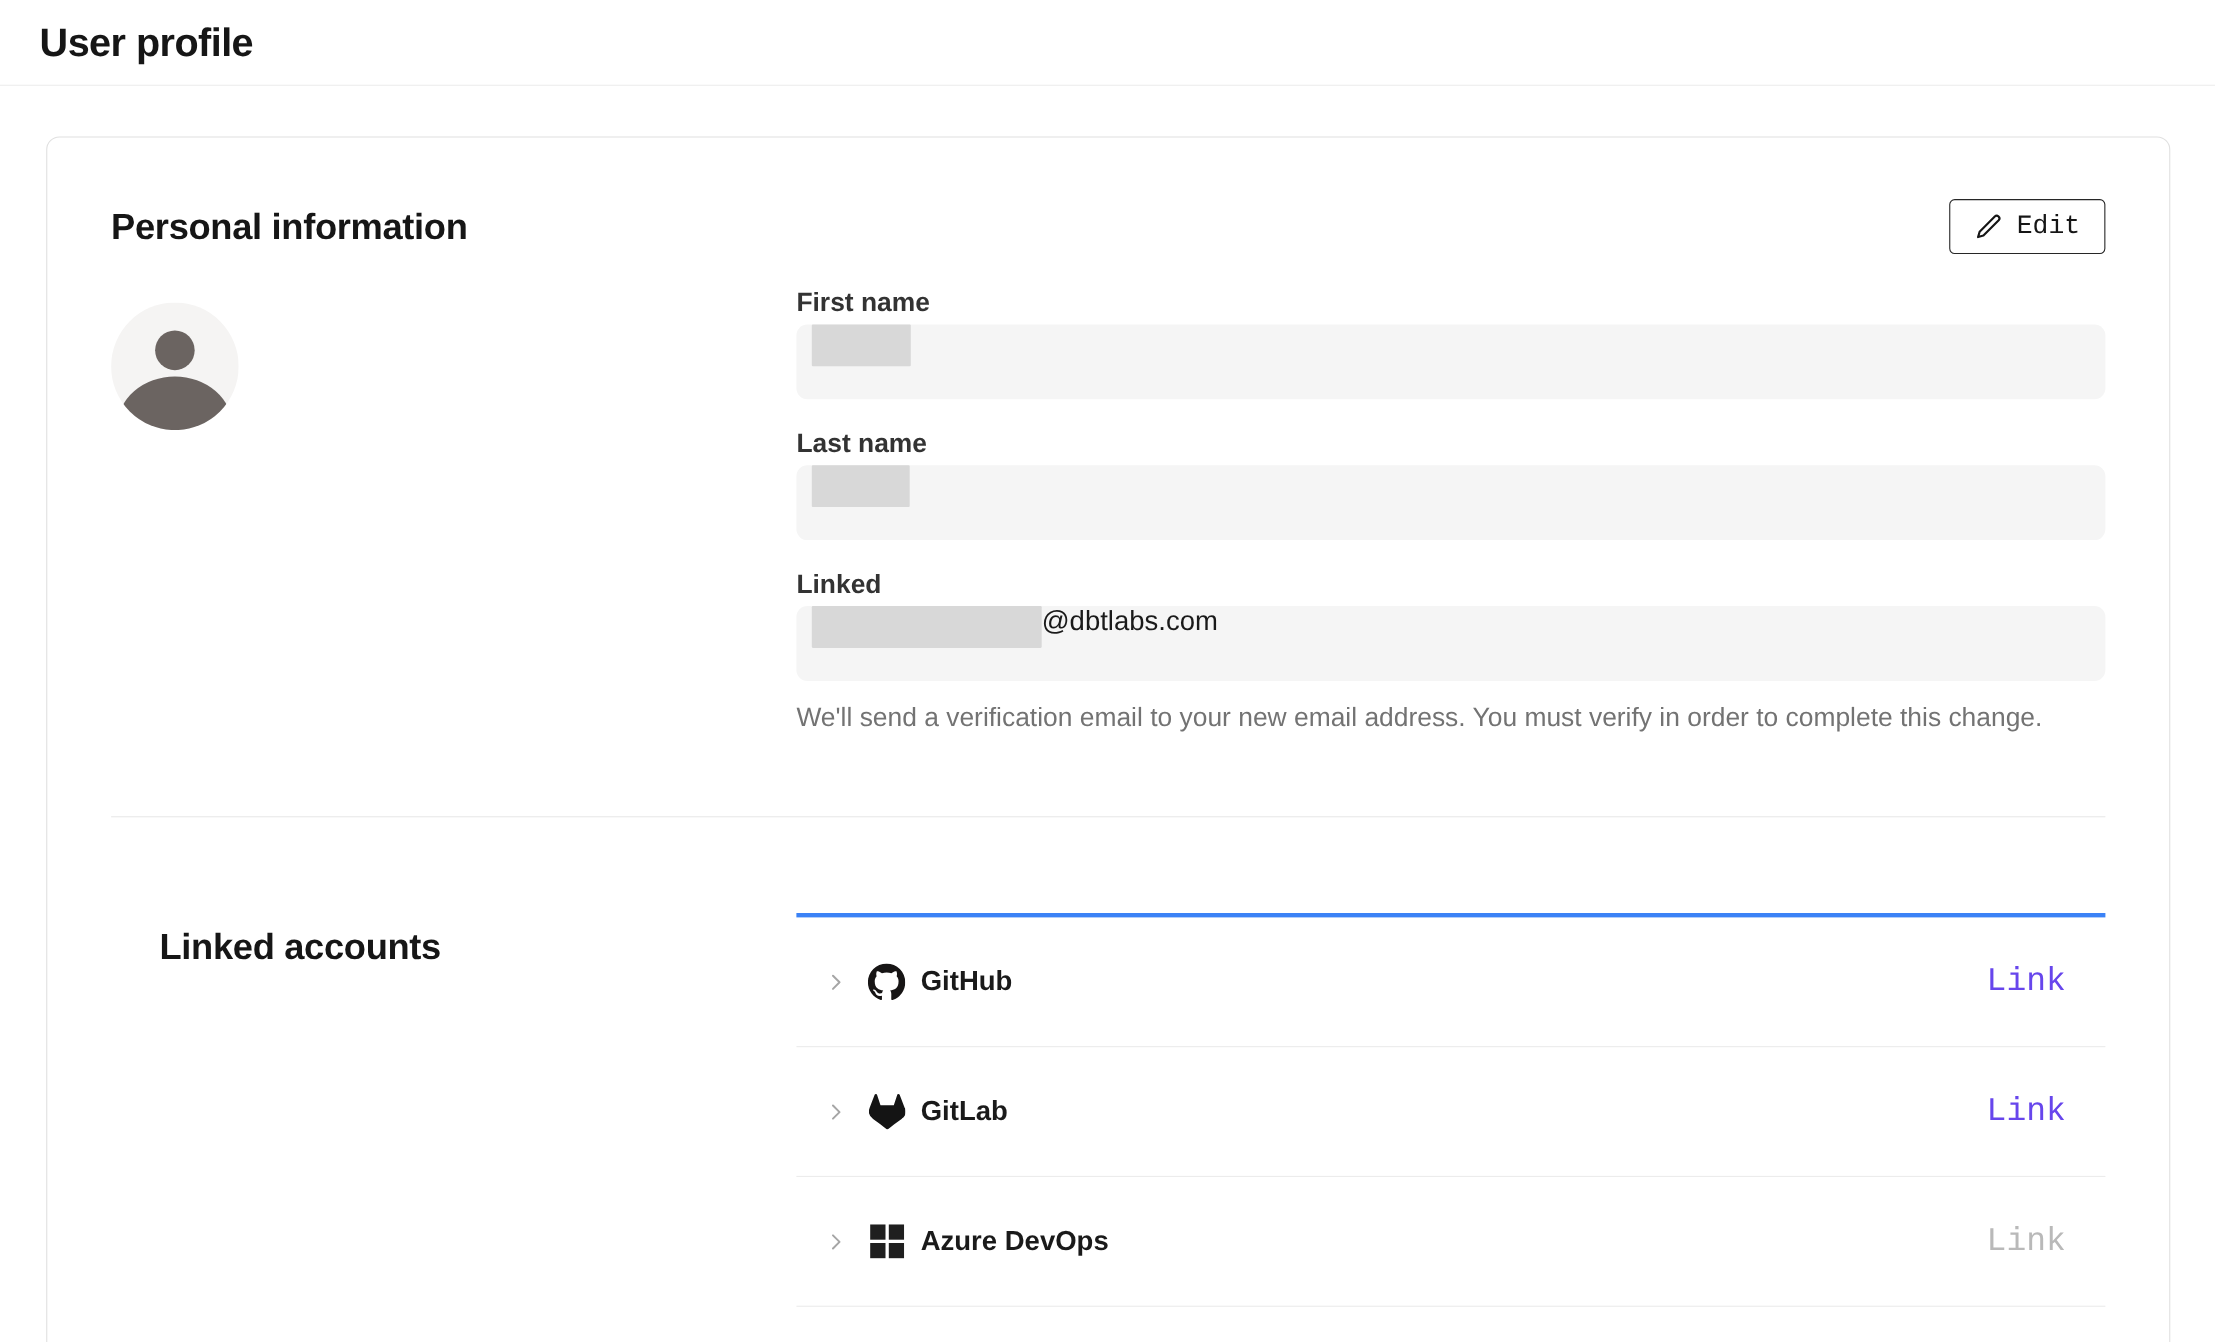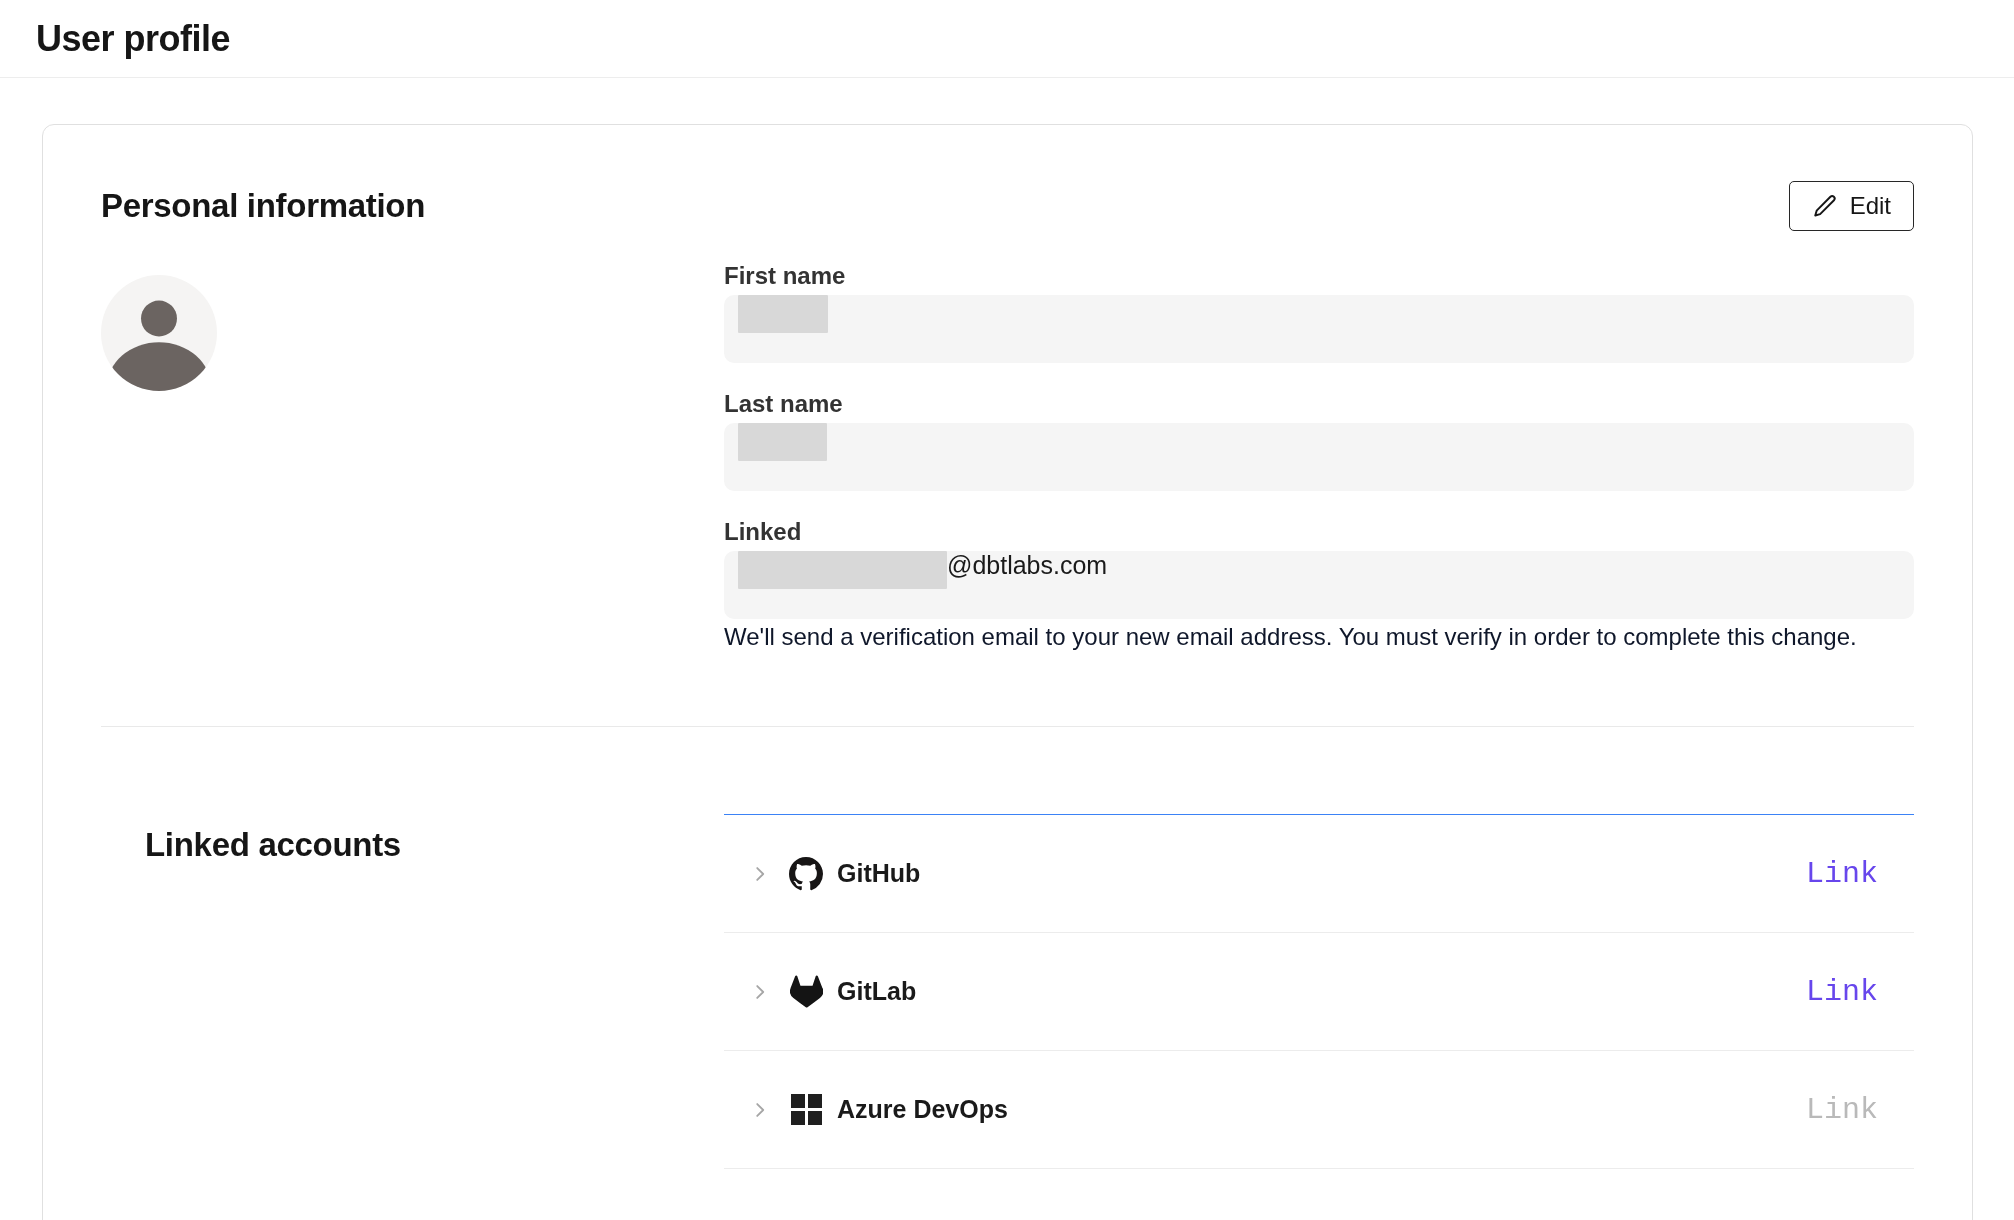--- a/index.html
+++ b/index.html
@@ -14,21 +14,21 @@
   
   .card { margin: 46px 42px 0 42px; width: 1931px; height: 1160px;
     border: 1px solid #e0e0e0; border-radius: 12px; background: #fff; }
 
   .card-header { display: flex; justify-content: space-between; align-items: center;
     padding: 56px 58px 0 58px; }
   .section-heading { font-size: 33px; font-weight: 600; letter-spacing: -0.3px; color: #161616; }
 
   .edit-button { display: flex; align-items: center; gap: 12px; height: 50px;
     padding: 0 22px; background: #fff; border: 1.5px solid #272727; border-radius: 5px;
-    font-family: Liberation Sans, sans-serif; font-size: 24px; font-weight: 500;
+    font-family: Liberation Mono, monospace; font-size: 24px; font-weight: 500;
     color: #161616; cursor: pointer; }
   .edit-button svg { display: block; }
 
   
   .section-body { display: grid; grid-template-columns: 623px 1fr; padding: 0 58px; }
 
   .avatar-wrap { margin-top: 44px; }
   .avatar { width: 116px; height: 116px; display: block; }
 
   .form-col { margin-top: 32px; }
@@ -36,29 +36,29 @@
     margin-bottom: 6px; }
   .field-box { height: 68px; background: #f5f5f5; border-radius: 10px;
     display: flex; padding: 0 14px; margin-bottom: 28px; }
   .field-box.last { margin-bottom: 0; }
   .redacted { height: 38px; background: #d8d8d8; border-radius: 1px; }
   .redacted.w-first { width: 90px; }
   .redacted.w-last  { width: 89px; }
   .redacted.w-email { width: 209px; }
   .email-suffix { font-size: 25px; color: #1a1a1a; }
 
-  .helper-text { margin-top: 4px; font-size: 24px; line-height: 28px; color: #0f172a; }
+  .helper-text { margin-top: 20px; font-size: 24px; line-height: 28px; color: #737373; }
 
   .section-divider { border: none; border-top: 1px solid #e9e9e9; margin: 75px 58px 0 58px; }
 
   
   .linked-section { margin-top: 87px; }
   .linked-heading-cell { padding-top: 12px; margin-left: 44px; }
 
-  .accounts-list { border-top: 1px solid #3b82f6; }
+  .accounts-list { border-top: 4px solid #3b82f6; }
   .account-row { height: 118px; display: flex; align-items: center;
     padding: 0 36px 0 25px; border-bottom: 1px solid #ececec; }
   .row-chevron { background: none; border: none; padding: 0; cursor: pointer;
     display: flex; align-items: center; margin-right: 18px; }
   .provider-icon { width: 34px; height: 34px; display: flex; align-items: center;
     justify-content: center; margin-right: 14px; }
   .provider-name { font-size: 25px; font-weight: 600; color: #1a1a1a; }
   .row-spacer { flex: 1; }
   .link-action { font-size: 30px; font-weight: 500; color: #6746ec;
     text-decoration: none; cursor: pointer; font-family: Liberation Mono, monospace; }

